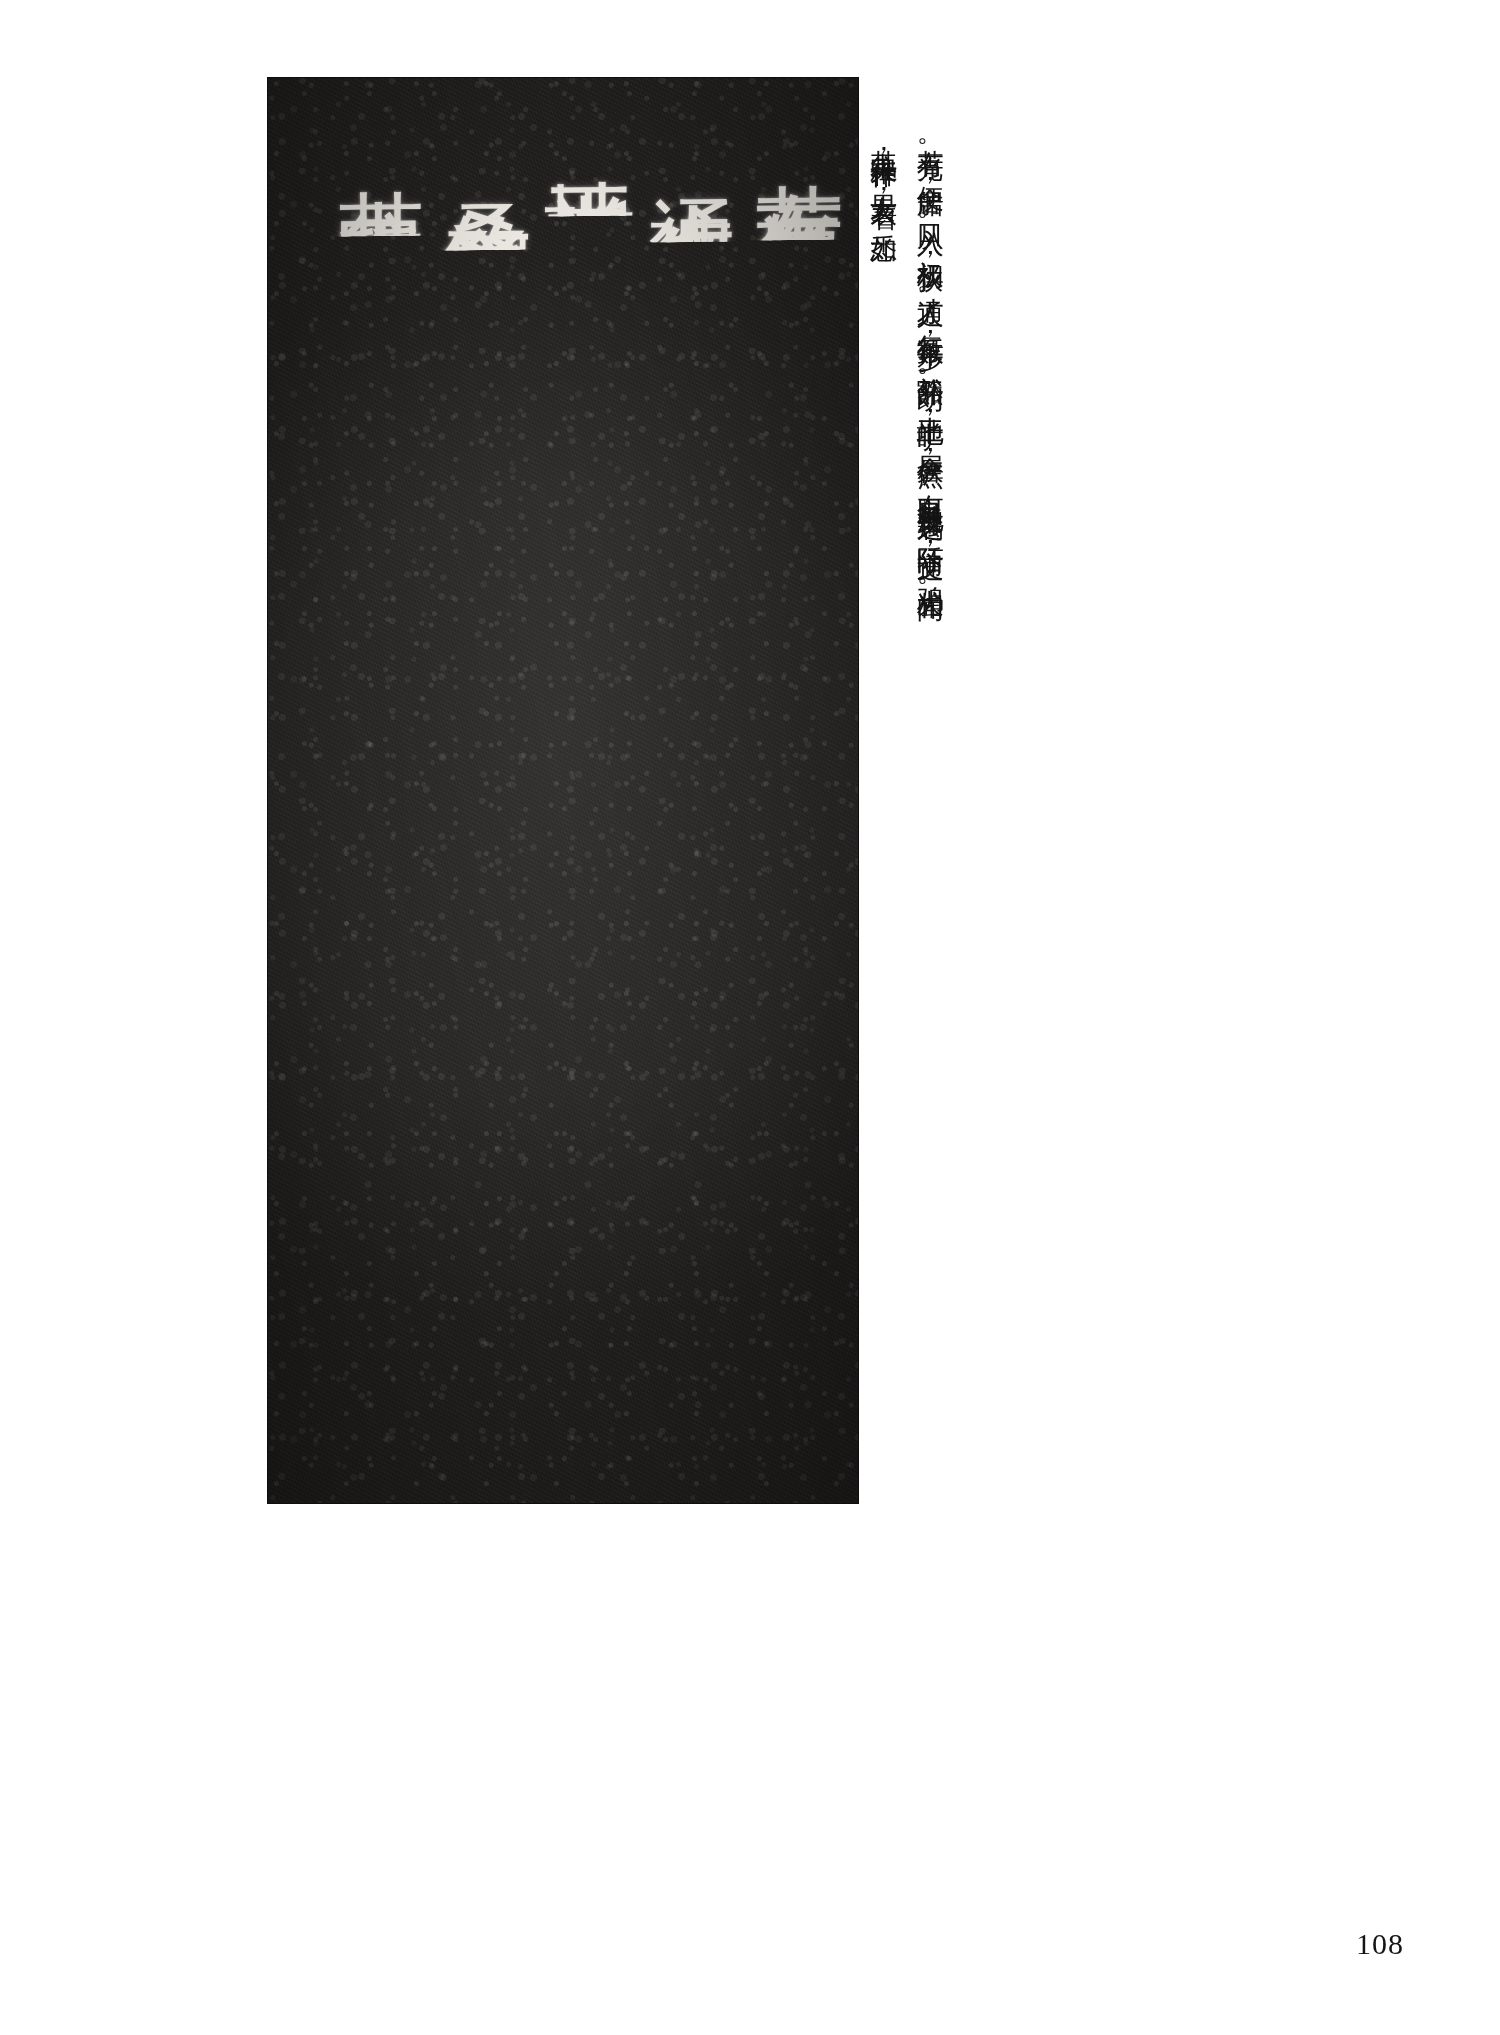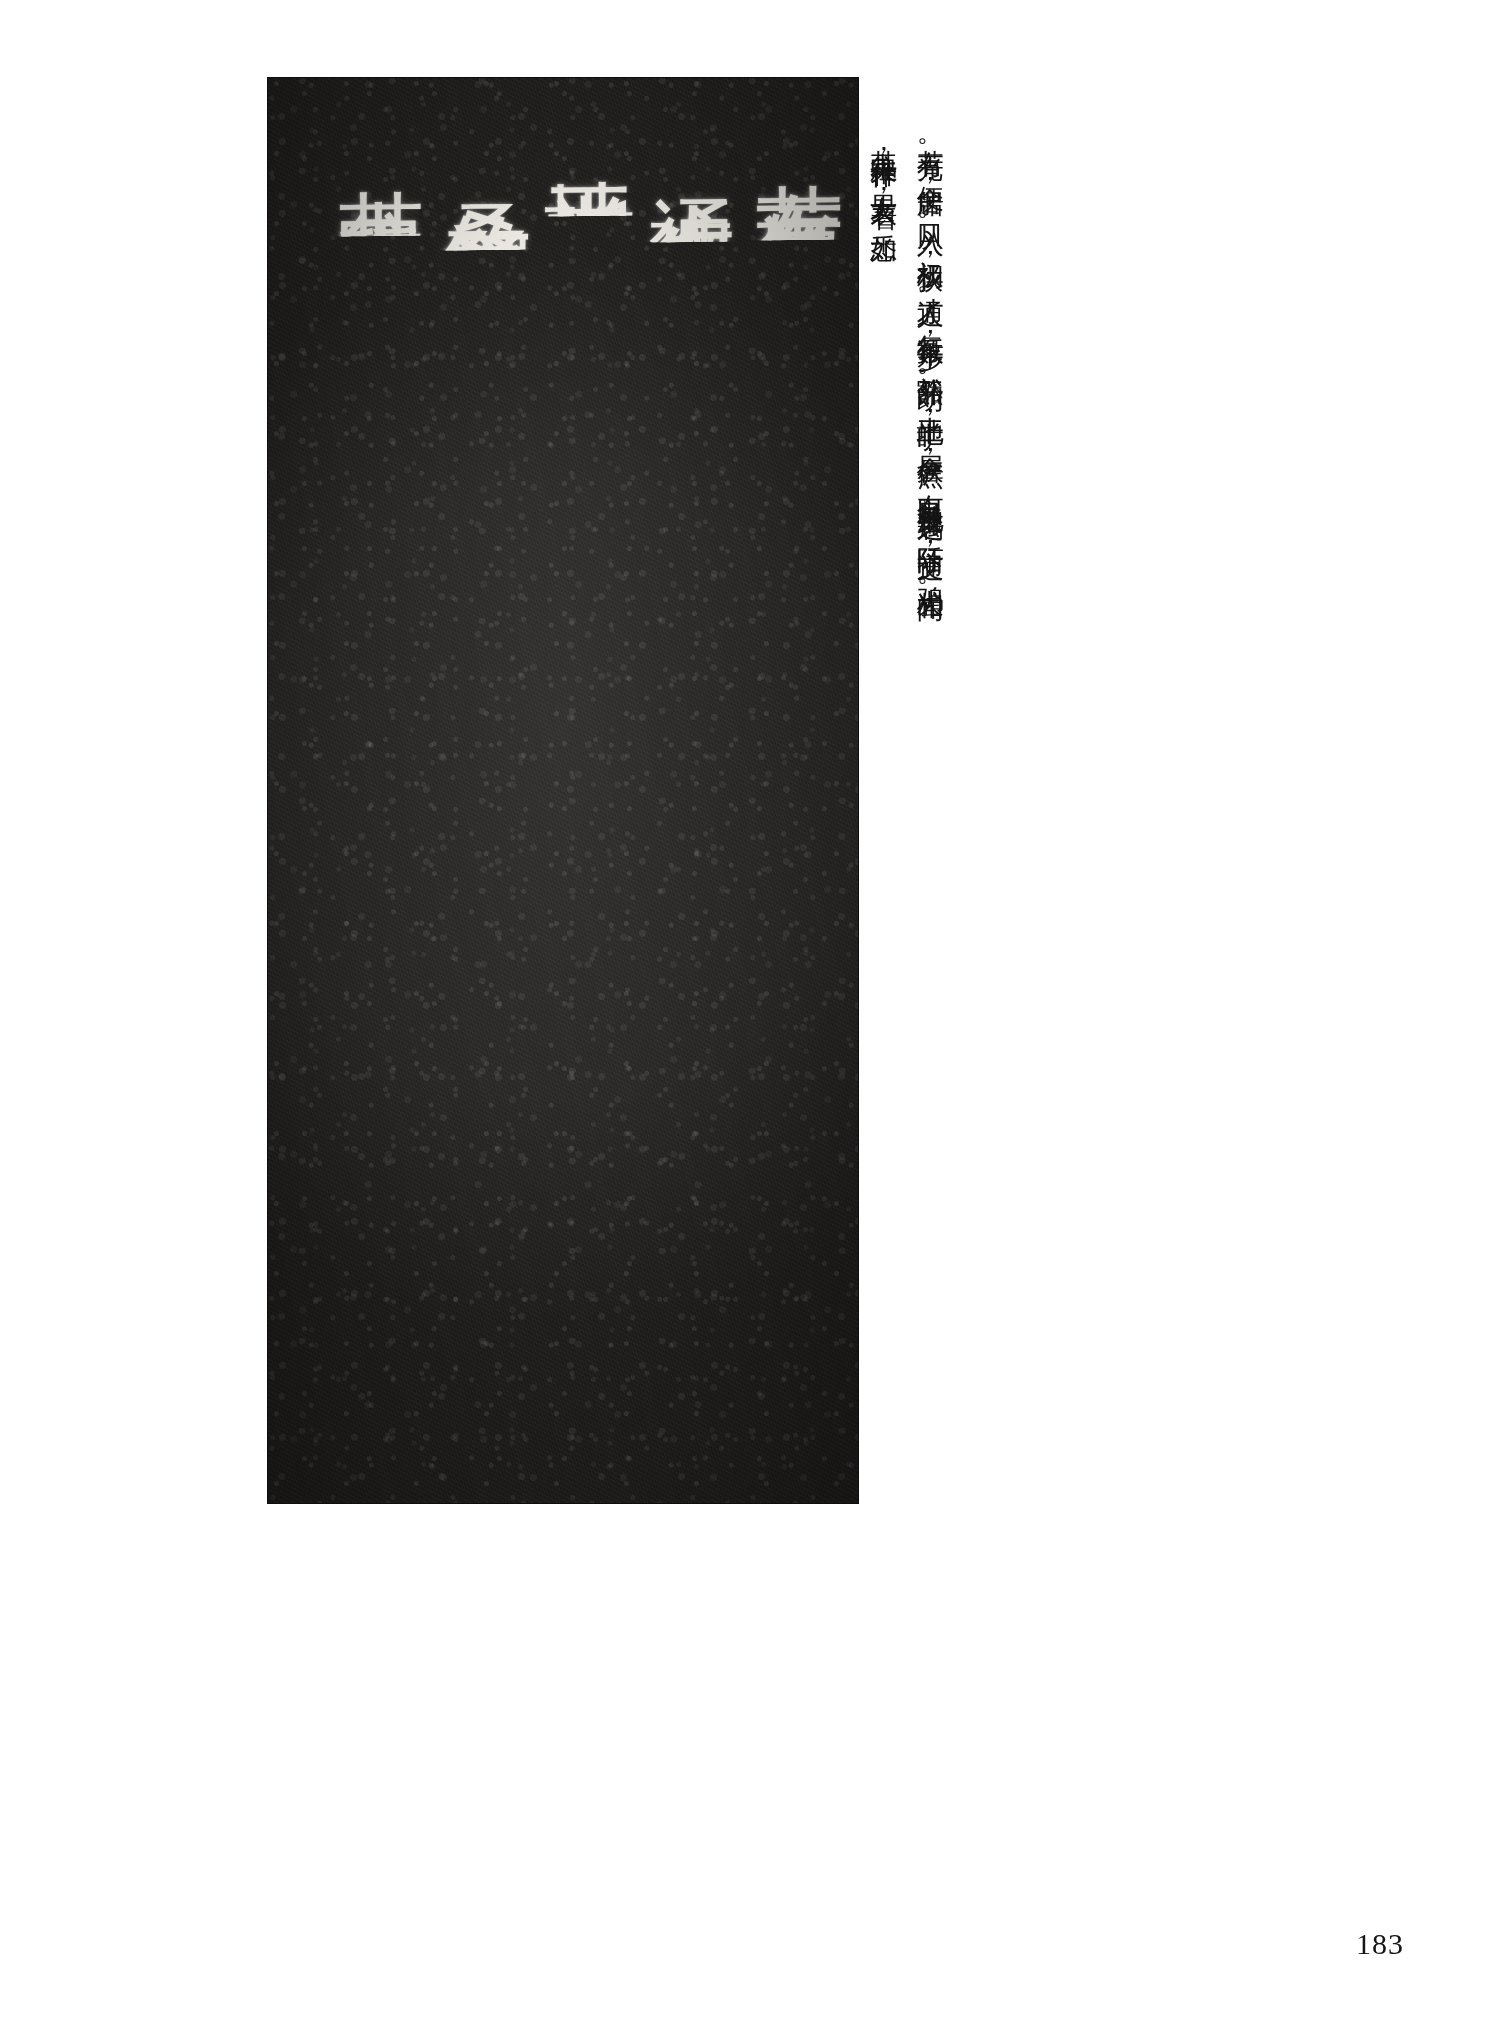--- a/index.html
+++ b/index.html
@@ -175,15 +175,15 @@
       <div class="calli-col">其中往来種作男女衣著悉如</div>
     </div>
     <div class="vignette"></div>
   </div>
 
   <div class="transcription">
     <div class="trans-col">若有光。便舍船，从口入。初极狭，才通人。复行数十步，豁然开朗。土地平旷，屋舍俨然，有良田美池桑竹之属。阡陌交通，鸡犬相闻。</div>
     <div class="trans-col short">其中往来种作，男女衣着，悉如</div>
   </div>
 
-  <div class="page-number">183</div>
+  <div class="page-number">108</div>
 
 </div>
 
 </body></html>

